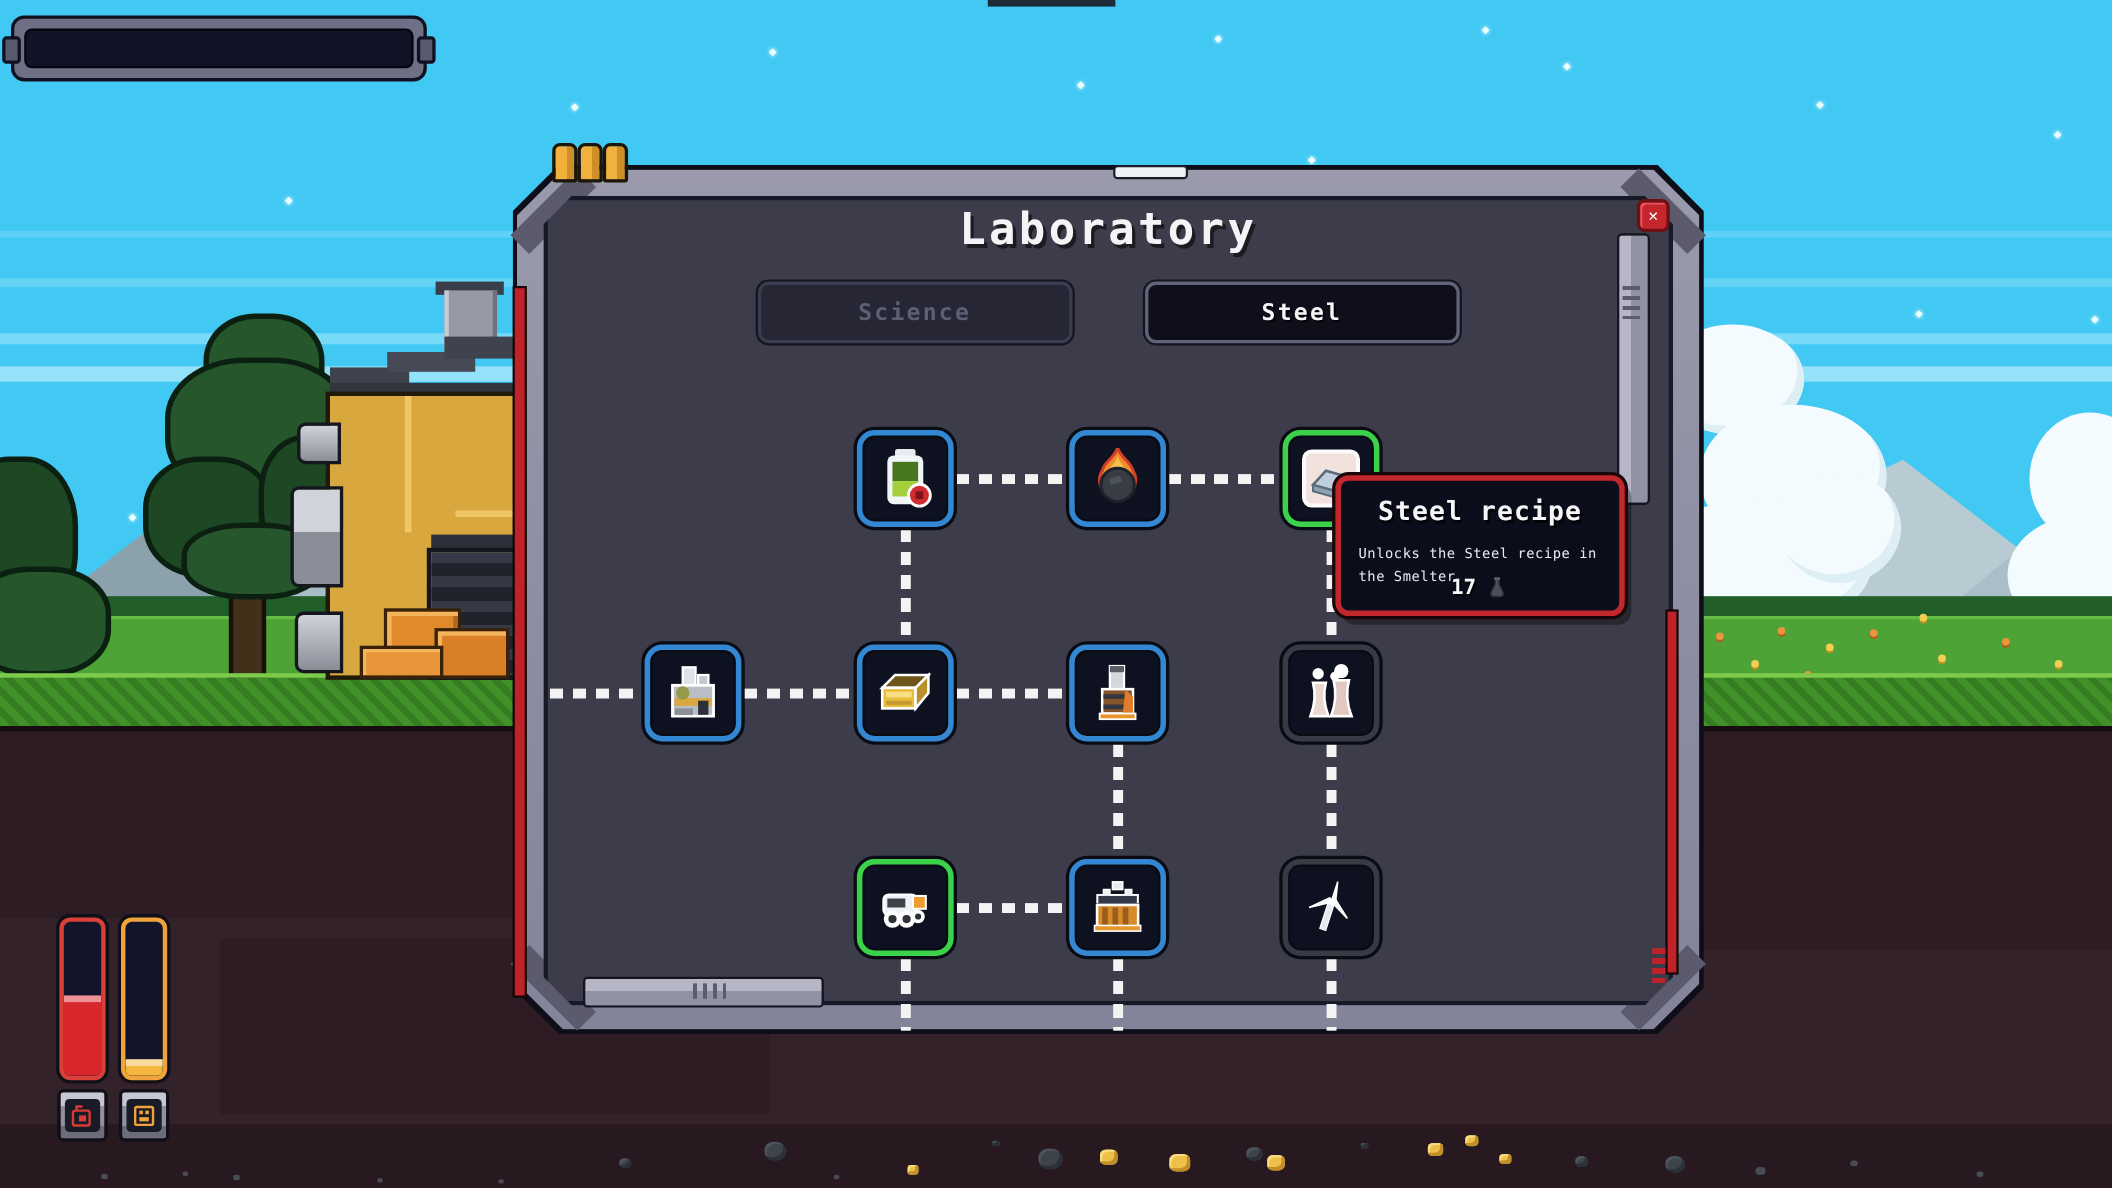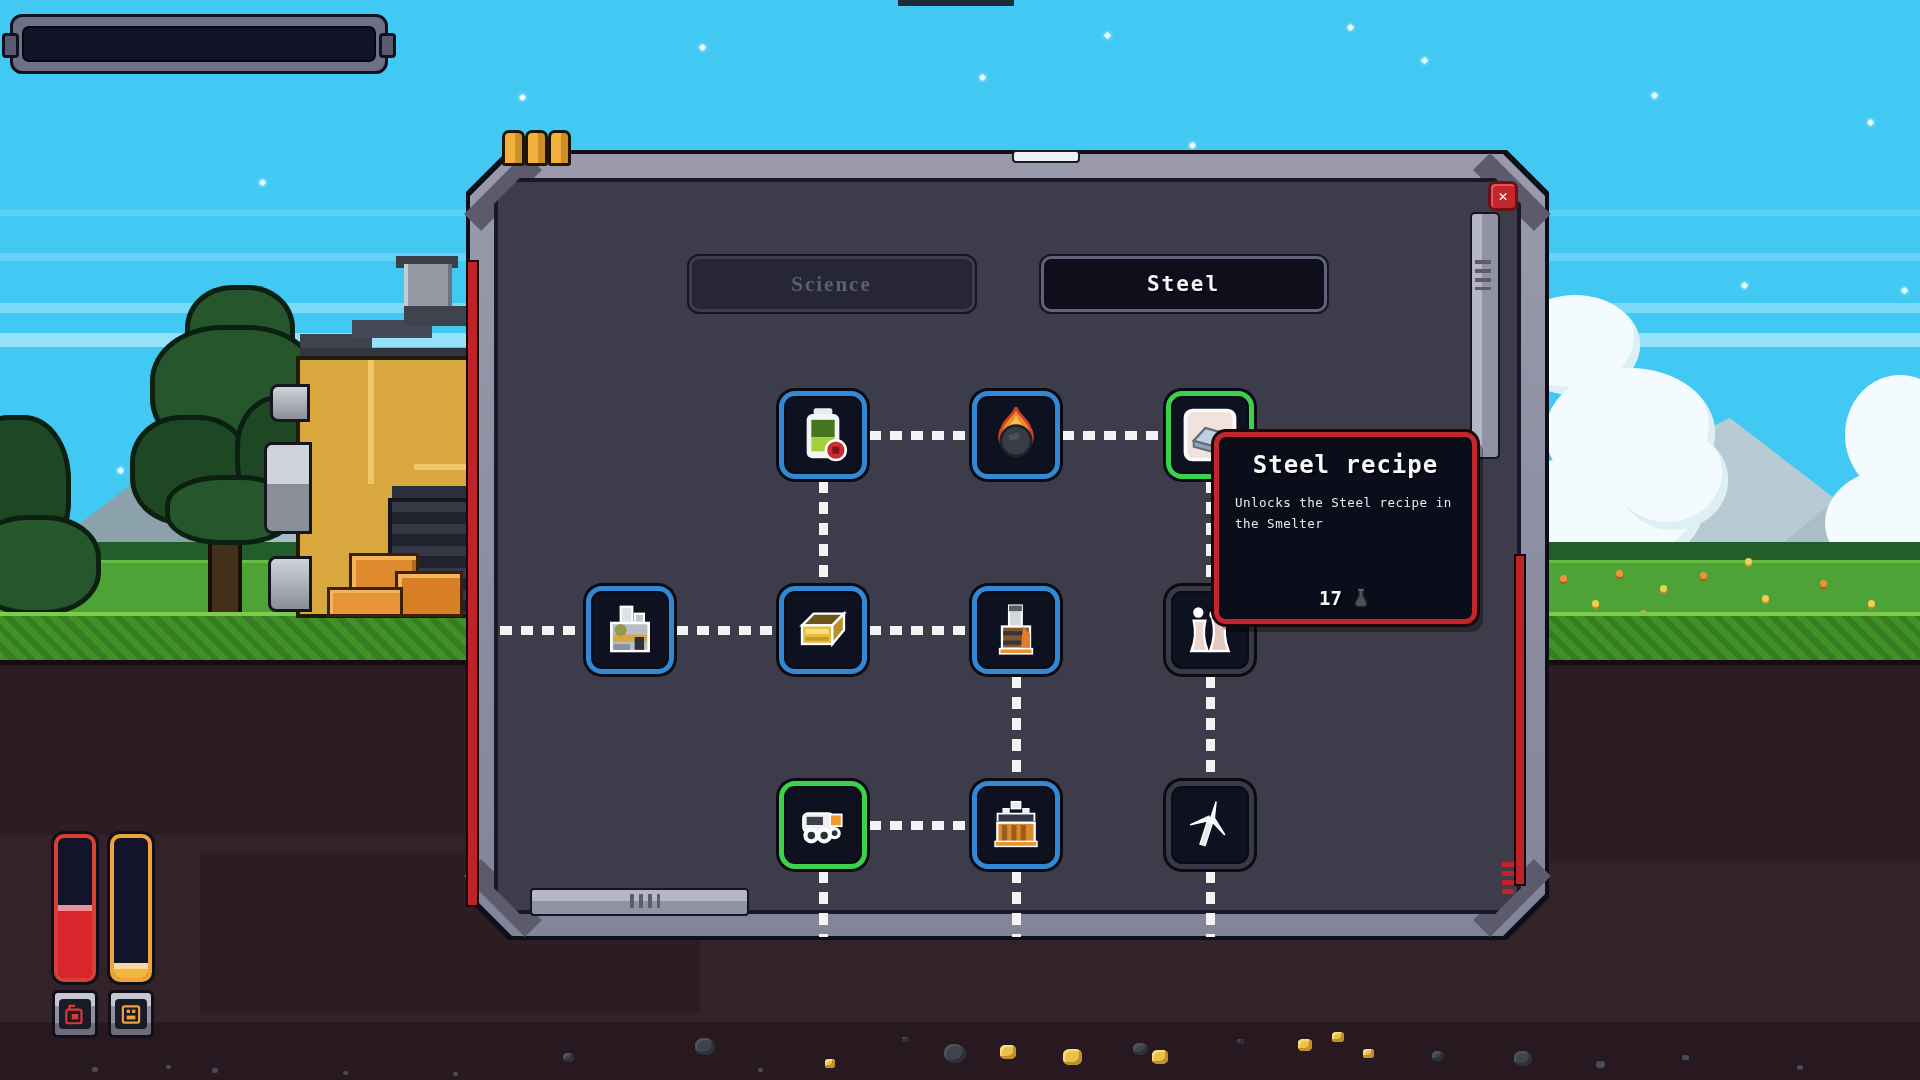--- a/index.html
+++ b/index.html
@@ -71,34 +71,34 @@
   .toptab{position:absolute;left:546px;top:0;width:64px;height:9px;background:#edf2f6;border:2px solid #1a1d26;border-radius:4px;z-index:3;}
   .redstripe{position:absolute;background:#bf2329;box-shadow:0 0 0 2px #170607;z-index:3;}
   .redvents{position:absolute;left:1036px;top:712px;width:12px;height:34px;z-index:3;
             background:repeating-linear-gradient(180deg,#bf2329 0 5px,transparent 5px 9px);}
   .closebtn{position:absolute;right:31px;top:31px;width:30px;height:30px;background:#c3262c;border:3px solid #6e1115;border-radius:7px;color:#fff;
             font-family:"DejaVu Sans Mono",monospace;font-weight:bold;font-size:15px;line-height:22px;text-align:center;padding:0;cursor:pointer;z-index:6;box-shadow:inset 2px 2px 0 #e4565b;}
   .p-title{position:absolute;left:0;top:36px;width:100%;text-align:center;color:#f4f4f7;font-size:40px;font-weight:bold;letter-spacing:3px;
            text-shadow:3px 3px 0 rgba(0,0,0,.55);z-index:5;}
   .tabs{position:absolute;left:0;top:106px;width:100%;display:flex;justify-content:center;gap:66px;z-index:5;}
   .tab{width:286px;height:56px;border-radius:10px;font-family:"DejaVu Sans Mono",monospace;font-size:21px;font-weight:bold;letter-spacing:2px;cursor:pointer;}
-  .tab.inactive{background:#262634;border:3px solid #3c3c50;color:#5c6075;box-shadow:0 0 0 2px #15151f;font-family:Liberation Serif, serif;}
+  .tab.inactive{background:#262634;border:3px solid #3c3c50;color:#5c6075;box-shadow:0 0 0 2px #15151f;}
   .tab.active{background:#0e0f1a;border:3px solid #62627a;color:#f5f5f8;box-shadow:0 0 0 2px #15151f;text-shadow:2px 2px 0 rgba(0,0,0,.7);}
   .tree{position:absolute;inset:0;z-index:4;}
   .seg{position:absolute;z-index:4;}
   .seg.h{height:9px;background:repeating-linear-gradient(90deg,#f3f3f3 0 12px,transparent 12px 21px);}
   .seg.v{width:9px;background:repeating-linear-gradient(180deg,#f3f3f3 0 12px,transparent 12px 21px);}
   .node{position:absolute;width:88px;height:88px;box-sizing:border-box;border:5px solid #3487d3;border-radius:16px;background:#0d1120;
         display:flex;align-items:center;justify-content:center;box-shadow:0 0 0 3px #0a0c14, inset 0 0 0 2px #0a0c14;z-index:10;cursor:pointer;}
   .nicon{width:56px;height:56px;}
   .vscroll{position:absolute;left:1004px;top:62px;width:26px;height:243px;background:linear-gradient(90deg,#b6b6c7 40%,#9292a5 40%);border:2px solid #14151f;border-radius:5px;z-index:6;cursor:pointer;}
   .vscroll::after{content:'';position:absolute;left:3px;top:46px;width:16px;height:30px;background:repeating-linear-gradient(180deg,#5c5c6e 0 4px,transparent 4px 9px);}
   .hscroll{position:absolute;left:64px;top:738px;width:215px;height:24px;background:linear-gradient(180deg,#b6b6c7 45%,#9292a5 45%);border:2px solid #14151f;border-radius:4px;z-index:6;cursor:pointer;}
   .hscroll::after{content:'';position:absolute;left:98px;top:4px;width:30px;height:14px;background:repeating-linear-gradient(90deg,#5c5c6e 0 4px,transparent 4px 9px);}
-  .tooltip{position:absolute;left:748px;top:282px;width:263px;height:192px;box-sizing:border-box;background:#0b0e1a;border:5px solid #c2272e;
+  .tooltip{position:absolute;left:748px;top:282px;width:263px;height:128px;box-sizing:border-box;background:#0b0e1a;border:5px solid #c2272e;
            border-radius:12px;box-shadow:0 0 0 3px #1c0708, 6px 8px 0 rgba(0,0,0,.35);z-index:60;}
   .tt-title{text-align:center;margin-top:14px;color:#f6f6f8;font-size:24px;font-weight:bold;letter-spacing:1px;text-shadow:2px 2px 0 rgba(0,0,0,.7);}
   .tt-desc{margin:14px 16px 0 16px;color:#e9e9ef;font-size:12.5px;line-height:1.65;letter-spacing:.5px;}
   .tt-cost{position:absolute;left:0;bottom:10px;width:100%;display:flex;align-items:center;justify-content:center;gap:8px;color:#f6f6f8;font-size:19px;font-weight:bold;text-shadow:2px 2px 0 rgba(0,0,0,.7);}
   .tt-cost svg{width:22px;height:22px;}
 </style>
 </head>
 <body>
 
 <svg width="0" height="0" style="position:absolute" aria-hidden="true">
@@ -374,20 +374,21 @@
   <div class="p-corner" style="right:-6px;bottom:30px;transform:rotate(-45deg)"></div>
   <div class="p-inner"></div>
   <div class="cap" style="left:36px"></div>
   <div class="cap" style="left:59px"></div>
   <div class="cap" style="left:82px"></div>
   <div class="toptab"></div>
   <div class="redstripe" style="left:2px;top:112px;width:9px;height:643px"></div>
   <div class="redstripe" style="left:1050px;top:406px;width:8px;height:328px"></div>
   <div class="redvents"></div>
   <button class="closebtn">✕</button>
+  <div class="p-title">Laboratory</div>
   <div class="tabs">
     <button class="tab inactive">Science</button>
     <button class="tab active">Steel</button>
   </div>
   <div class="tree">
       <div class="seg h" style="left: 403px; top: 281px; width: 101px;"></div>
       <div class="seg h" style="left: 596px; top: 281px; width: 102px;"></div>
       <div class="seg h" style="left: 34px; top: 476px; width: 84px;"></div>
       <div class="seg h" style="left: 210px; top: 476px; width: 101px;"></div>
       <div class="seg h" style="left: 403px; top: 476px; width: 101px;"></div>

